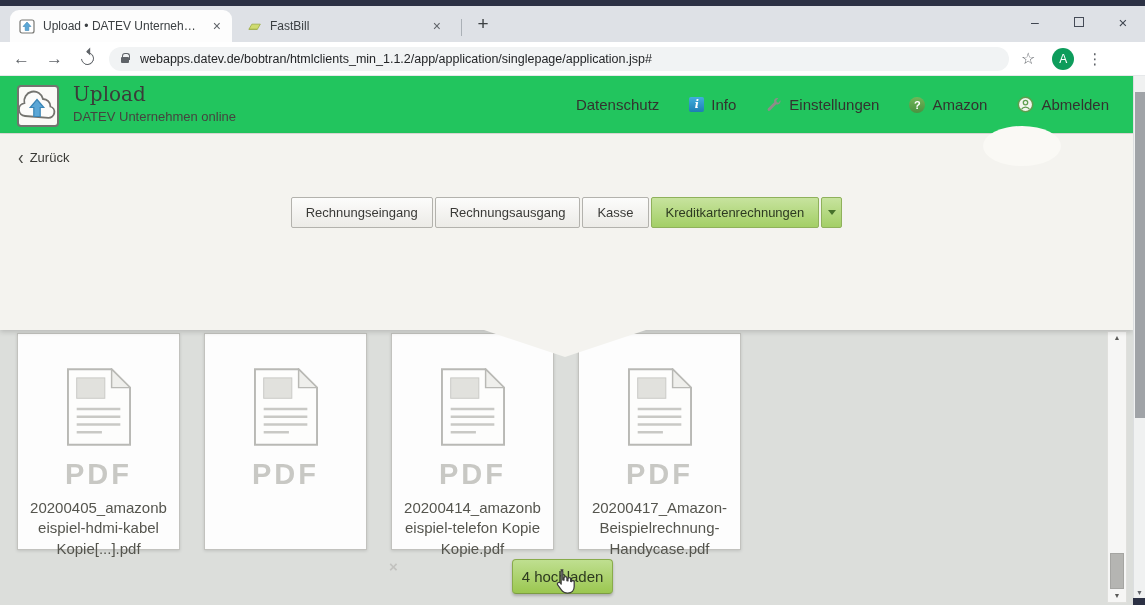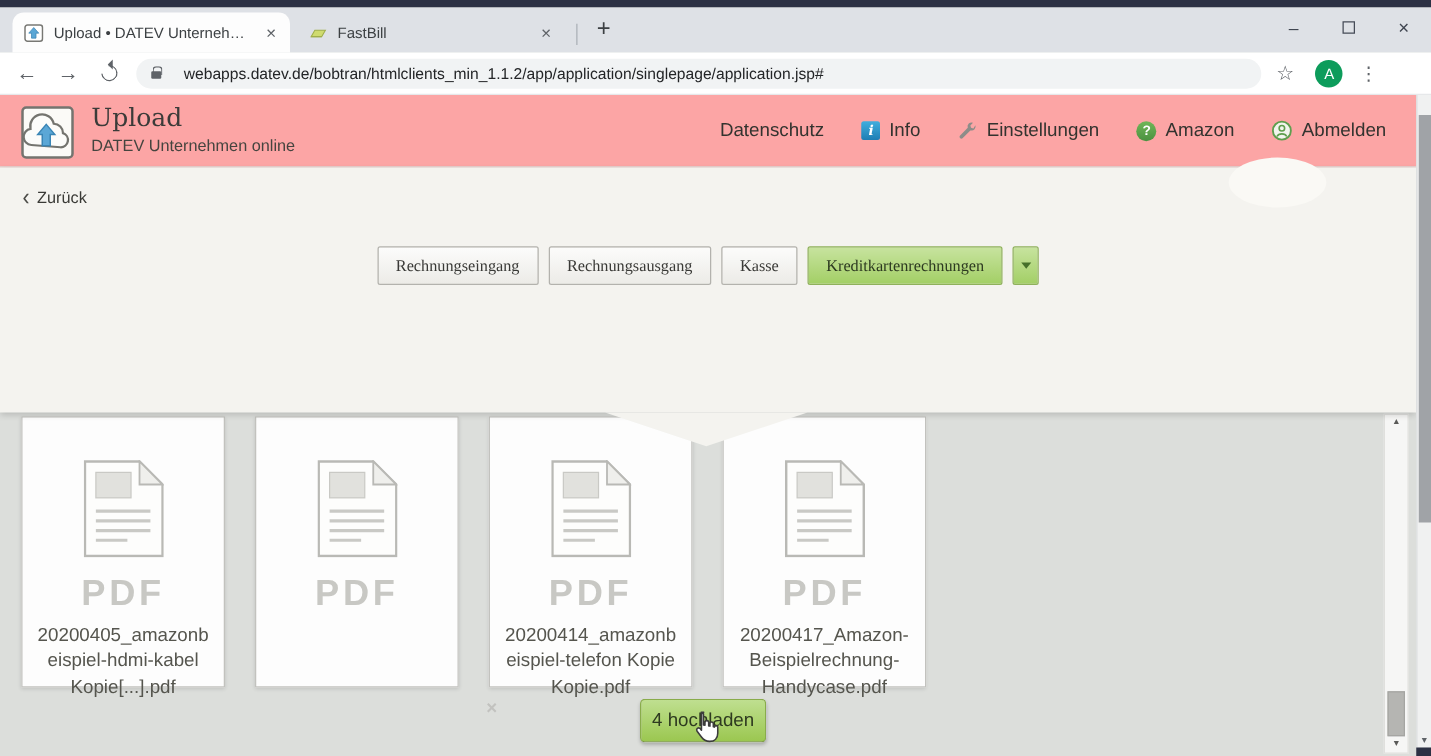--- a/index.html
+++ b/index.html
@@ -24,45 +24,45 @@
 
   .toolbar{position:absolute;top:42px;left:0;width:100%;height:34px;background:#fff;border-bottom:1px solid #e6e8ea;display:flex;align-items:center;}
   .nav-ico{color:#5f6368;font-size:17px;line-height:1;}
   .ico-back{margin-left:13px;}
   .ico-fwd{margin-left:16px;}
   .reload{margin-left:18px;width:13px;height:13px;border:1.8px solid #5f6368;border-radius:50%;border-left-color:transparent;transform:rotate(40deg);position:relative;}
   .reload::after{content:"";position:absolute;left:-4px;top:-3px;border:4px solid transparent;border-right-color:#5f6368;transform:rotate(-40deg);}
   .urlpill{margin-left:15px;width:900px;height:24px;background:#f1f3f4;border-radius:12px;display:flex;align-items:center;padding:0 12px;}
   .lock{width:8px;height:6px;background:#5f6368;border-radius:1px;position:relative;margin-top:3px;}
   .lock::before{content:"";position:absolute;left:1px;top:-4px;width:6px;height:6px;border:1.5px solid #5f6368;border-bottom:none;border-radius:3px 3px 0 0;}
-  .url-text{font-size:12.5px;color:#232527;margin-left:18px;white-space:nowrap;}
+  .url-text{font-size:12.5px;color:#232527;margin-left:11px;white-space:nowrap;}
   .star{margin-left:12px;font-size:16px;color:#5f6368;}
   .avatar{width:22px;height:22px;border-radius:50%;background:#0d9c5b;color:#fff;font-size:12px;display:flex;align-items:center;justify-content:center;margin-left:17px;}
   .dots{margin-left:13px;color:#5f6368;font-size:15px;letter-spacing:0;}
 
   
-  .appheader{position:absolute;top:76px;left:0;width:100%;height:58px;background:#fca5a5;border-bottom:1px solid #dedcd7;}
+  .appheader{position:absolute;top:76px;left:0;width:100%;height:58px;background:#22c55e;border-bottom:1px solid #dedcd7;}
   .logo{position:absolute;left:14px;top:7px;}
   .app-title{position:absolute;left:73px;top:6px;font-family:"DejaVu Serif",serif;font-size:20px;color:#3b3b39;}
   .app-sub{position:absolute;left:73px;top:33px;font-size:13px;color:#45443f;}
   .headnav{position:absolute;right:36px;top:0;height:100%;display:flex;align-items:center;gap:30px;}
   .hn-item{display:flex;align-items:center;gap:7px;font-size:15px;color:#33332f;cursor:default;}
   .ic-info{width:15px;height:15px;border-radius:2px;background:linear-gradient(#41aede,#1d7eb4);color:#fff;font-family:"DejaVu Serif",serif;font-style:italic;font-weight:bold;font-size:11px;display:flex;align-items:center;justify-content:center;}
   .ic-help{width:16px;height:16px;border-radius:50%;background:linear-gradient(#71b658,#4a9140);color:#fff;font-weight:bold;font-size:11px;display:flex;align-items:center;justify-content:center;}
 
   
   .band{position:absolute;top:134px;left:0;width:1133px;height:196px;background:#f4f3ef;box-shadow:0 2px 5px rgba(0,0,0,.16);z-index:2;}
   .back{position:absolute;left:18px;top:15px;display:flex;align-items:center;gap:6px;font-size:13px;color:#3a3a36;}
   .back-ch{font-size:17px;line-height:1;color:#4a4a46;transform:scaleY(1.15);}
   .blob{position:absolute;right:72px;top:-8px;width:78px;height:40px;background:#faf9f5;border-radius:50%;}
   .client{position:absolute;right:30px;top:15px;display:flex;align-items:center;font-size:13px;}
   .client-name{color:#2d2d2a;}
   .client-num{color:#8f8f8b;margin-left:56px;}
 
-  .cattabs{position:absolute;top:63px;left:0;width:100%;display:flex;justify-content:center;gap:8px;font-family:Liberation Serif, serif;}
+  .cattabs{position:absolute;top:63px;left:0;width:100%;display:flex;justify-content:center;gap:2px;}
   .catbtn{height:31px;padding:0 14px;font-size:13px;color:#3a3a37;background:linear-gradient(#fcfcfb,#ecebe7);border:1px solid #b3b2ad;border-radius:2px;display:flex;align-items:center;cursor:default;}
   .catbtn.active{background:linear-gradient(#c7e39e,#a3cf66);border-color:#8fb15b;color:#2d3a21;}
   .catcaret{width:21px;height:31px;background:linear-gradient(#c7e39e,#a3cf66);border:1px solid #8fb15b;border-radius:2px;display:flex;align-items:center;justify-content:center;}
   .caret-tri{width:0;height:0;border:4px solid transparent;border-top:5px solid #46702a;margin-top:4px;}
 
   .actions{position:absolute;top:128px;left:0;width:100%;display:flex;justify-content:center;gap:16px;}
   .actbtn{height:39px;padding:0 21px;background:linear-gradient(#fcfcfb,#e9e9e6);border:1px solid #b7b6b1;border-radius:3px;box-shadow:0 2px 3px rgba(0,0,0,.18);display:flex;align-items:center;gap:11px;font-size:15px;color:#37464e;cursor:default;}
 
   
   .dropzone{position:absolute;top:330px;left:0;width:1015px;height:275px;background:#dcdedb;z-index:1;}

